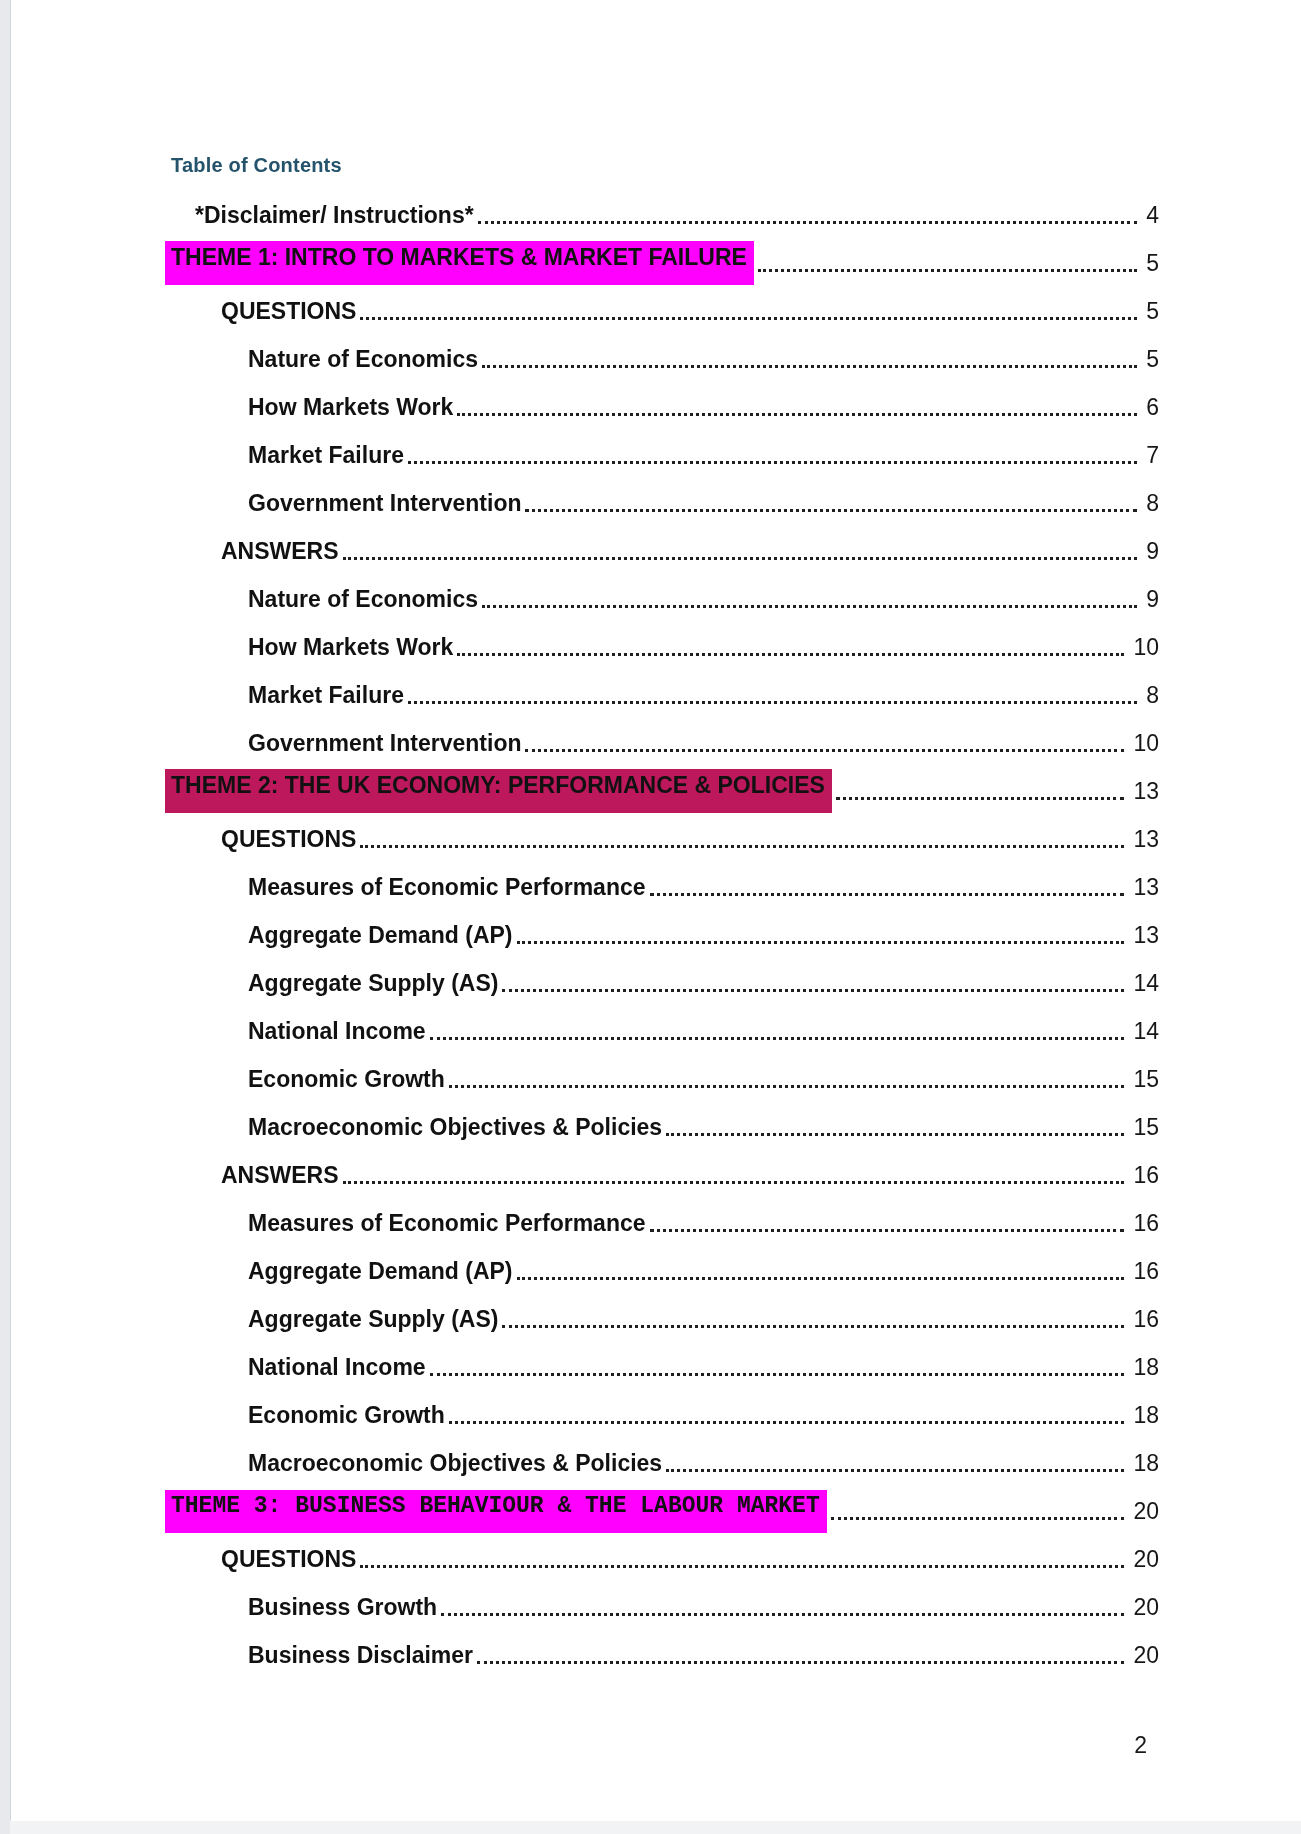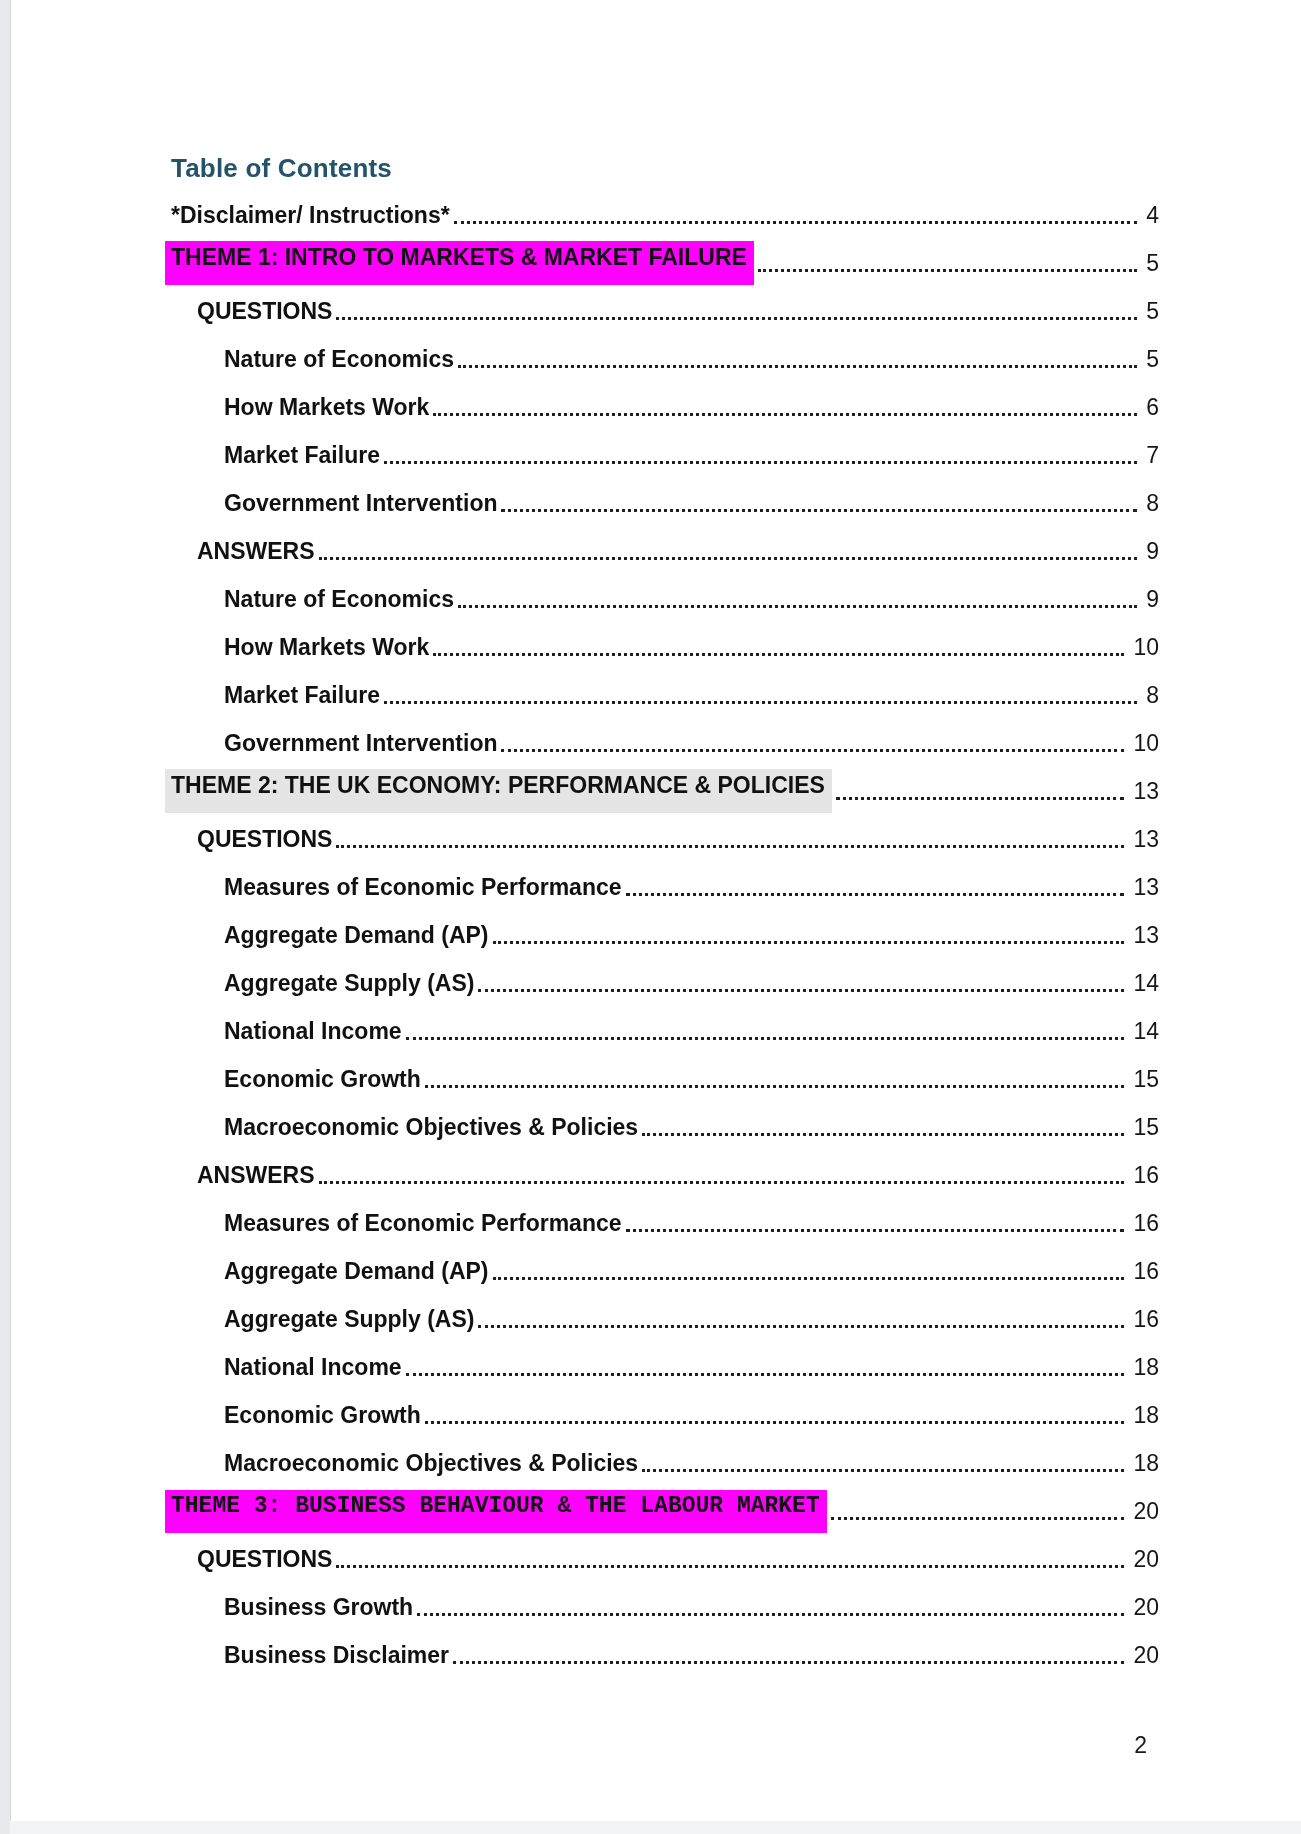--- a/index.html
+++ b/index.html
@@ -16,32 +16,32 @@
   .viewer-edge-bottom{
     position:absolute;left:10px;right:0;bottom:0;height:13px;
     background:#f2f3f5;border-top:1px solid #e3e4e6;
   }
   .doc-page{
     position:absolute;left:11px;top:0;right:0;bottom:13px;
     background:#ffffff;
   }
   .toc-heading{
     position:absolute;left:160px;top:153px;
-    font-size:26px;line-height:1.2;font-weight:700;
+    font-size:20px;line-height:1.2;font-weight:700;
     letter-spacing:0.2px;
   }
   .toc-list{
     position:absolute;left:160px;top:191px;width:988px;
   }
   .toc-row{
     display:flex;align-items:center;height:48px;
     font-size:23px;
   }
   .toc-row .lbl{
-    font-weight:700;white-space:nowrap;
+    font-weight:700;white-space:nowrap;margin-left:24px;
   }
   .toc-row.lv1{padding-left:26px;}
   .toc-row.lv2{padding-left:53px;}
   .toc-row .lbl.hl{
     padding:3px 7px 14px 6px;margin-left:-6px;
   }
   .leader{
     flex:1 1 auto;height:0;
     border-bottom:3px dotted #1f1f1f;
     position:relative;top:7px;
@@ -120,21 +120,21 @@
     <span class="lbl">Market Failure</span>
     <span class="leader"></span>
     <span class="pgnum">8</span>
   </div>
       <div class="toc-row lv2">
     <span class="lbl">Government Intervention</span>
     <span class="leader"></span>
     <span class="pgnum">10</span>
   </div>
       <div class="toc-row lv0">
-    <span class="lbl hl" style="background: #e5e5e5;">THEME 2: THE UK ECONOMY: PERFORMANCE &amp; POLICIES</span>
+    <span class="lbl hl" style="background: #be185d;">THEME 2: THE UK ECONOMY: PERFORMANCE &amp; POLICIES</span>
     <span class="leader"></span>
     <span class="pgnum">13</span>
   </div>
       <div class="toc-row lv1">
     <span class="lbl">QUESTIONS</span>
     <span class="leader"></span>
     <span class="pgnum">13</span>
   </div>
       <div class="toc-row lv2">
     <span class="lbl">Measures of Economic Performance</span>

